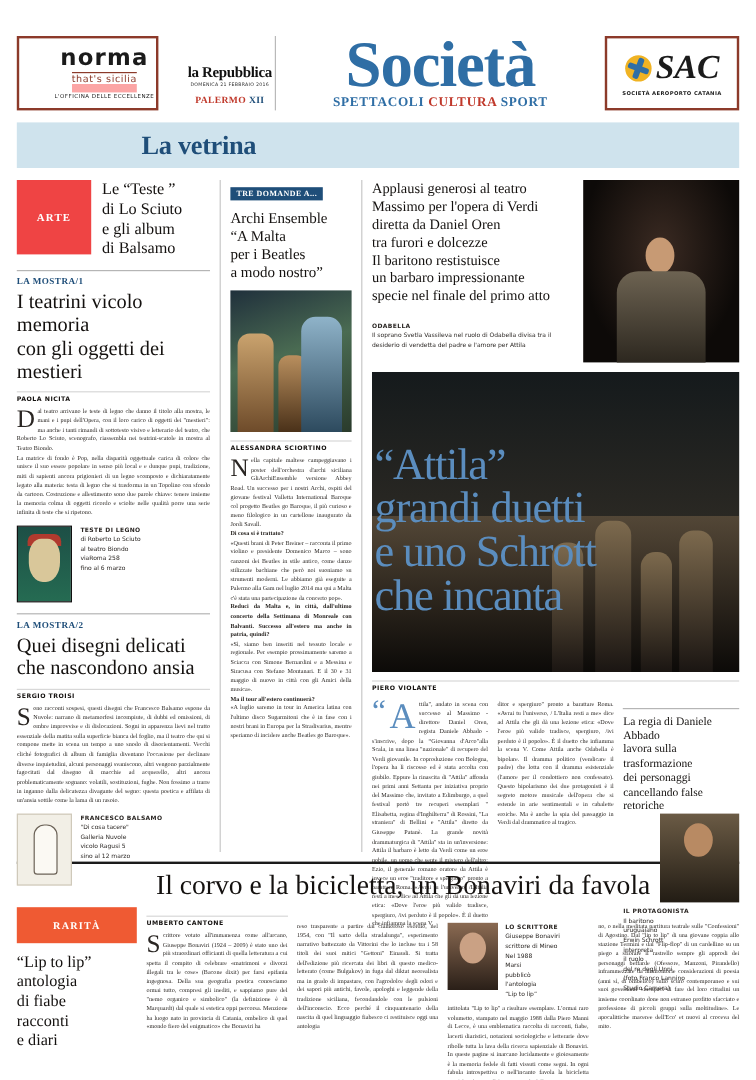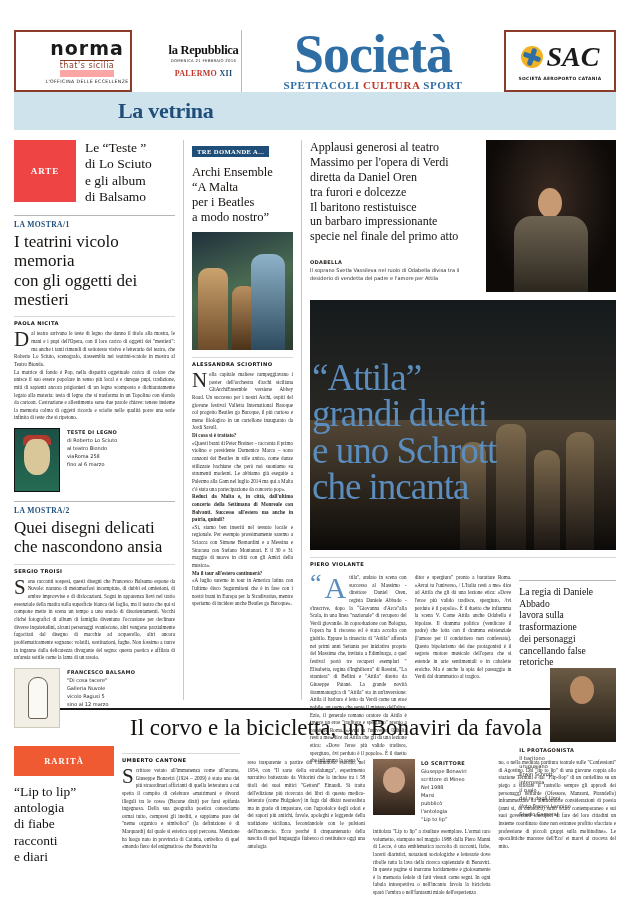--- a/index.html
+++ b/index.html
@@ -15,22 +15,22 @@
   .ad-box{border:2px solid #8c3a2a;width:118px;display:flex;flex-direction:column;
           align-items:center;justify-content:center;box-sizing:border-box;padding-left:28px;}
   .norma-word{font-family:"DejaVu Sans",sans-serif;font-weight:700;font-size:19px;
               letter-spacing:1px;color:#1b1b1b;line-height:1;}
   .norma-sub{font-family:"DejaVu Sans",sans-serif;font-size:8px;color:#8c3a2a;
              border-bottom:7px solid #fca5a5;border-top:1px solid #8c3a2a;margin-top:2px;
              letter-spacing:.5px;}
   .norma-foot{font-family:"DejaVu Sans",sans-serif;font-size:4.6px;color:#1b1b1b;
               letter-spacing:.4px;margin-top:2px;}
 
-  .rep-block{width:76px;display:flex;flex-direction:column;justify-content:center;
-             align-items:center;padding:2px 0 4px 0;box-sizing:border-box;margin-left:34px;
+  .rep-block{width:76px;display:flex;flex-direction:column;justify-content:flex-end;
+             align-items:center;padding:2px 0 4px 0;box-sizing:border-box;margin-left:22px;
              border-right:1px solid #b9b9b9;}
   .rep-name{font-family:"Liberation Serif",serif;font-weight:700;font-size:12.5px;
             letter-spacing:-.3px;color:#111;}
   .rep-date{font-family:"DejaVu Sans",sans-serif;font-size:3.9px;color:#333;letter-spacing:.25px;}
   .rep-city{margin-top:6px;font-family:"Liberation Serif",serif;font-weight:700;font-size:8px;
             color:#c0392b;letter-spacing:.3px;}
   .rep-city b{color:#1f4e79;}
 
   .title-block{flex:1;display:flex;flex-direction:column;align-items:center;justify-content:center;}
   .societa{font-family:"Liberation Serif",serif;font-weight:700;font-size:54px;line-height:.86;
@@ -47,21 +47,21 @@
   .sac-mark:before{content:"";position:absolute;left:50%;top:2px;width:5px;height:18px;
     background:#2f6ea5;transform:translateX(-50%) rotate(20deg);border-radius:2px;}
   .sac-mark:after{content:"";position:absolute;top:50%;left:2px;width:18px;height:5px;
     background:#2f6ea5;transform:translateY(-50%) rotate(20deg);border-radius:2px;}
   .sac-word{font-family:"Liberation Serif",serif;font-weight:700;font-style:italic;
             font-size:28px;color:#1b1b1b;}
   .sac-foot{font-family:"DejaVu Sans",sans-serif;font-weight:700;font-size:4.4px;
             color:#1b1b1b;letter-spacing:.3px;margin-top:3px;}
 
   
-  .vetrina-bar{background:#cfe3ed;height:38px;display:flex;align-items:center;
+  .vetrina-bar{margin-top:10px;background:#cfe3ed;height:38px;display:flex;align-items:center;
                padding-left:104px;box-sizing:border-box;}
   .vetrina-bar span{font-family:"Liberation Serif",serif;font-weight:700;font-size:22px;
                     color:#1f4e79;letter-spacing:-.3px;}
 
   
   .grid{display:flex;margin-top:10px;height:560px;gap:0;}
   .col-left{width:170px;padding-right:8px;box-sizing:border-box;border-right:1px solid #c8c8c8;}
   .col-mid{width:118px;padding:0 8px;box-sizing:border-box;border-right:1px solid #c8c8c8;}
   .col-right{flex:1;padding-left:8px;box-sizing:border-box;}
 

